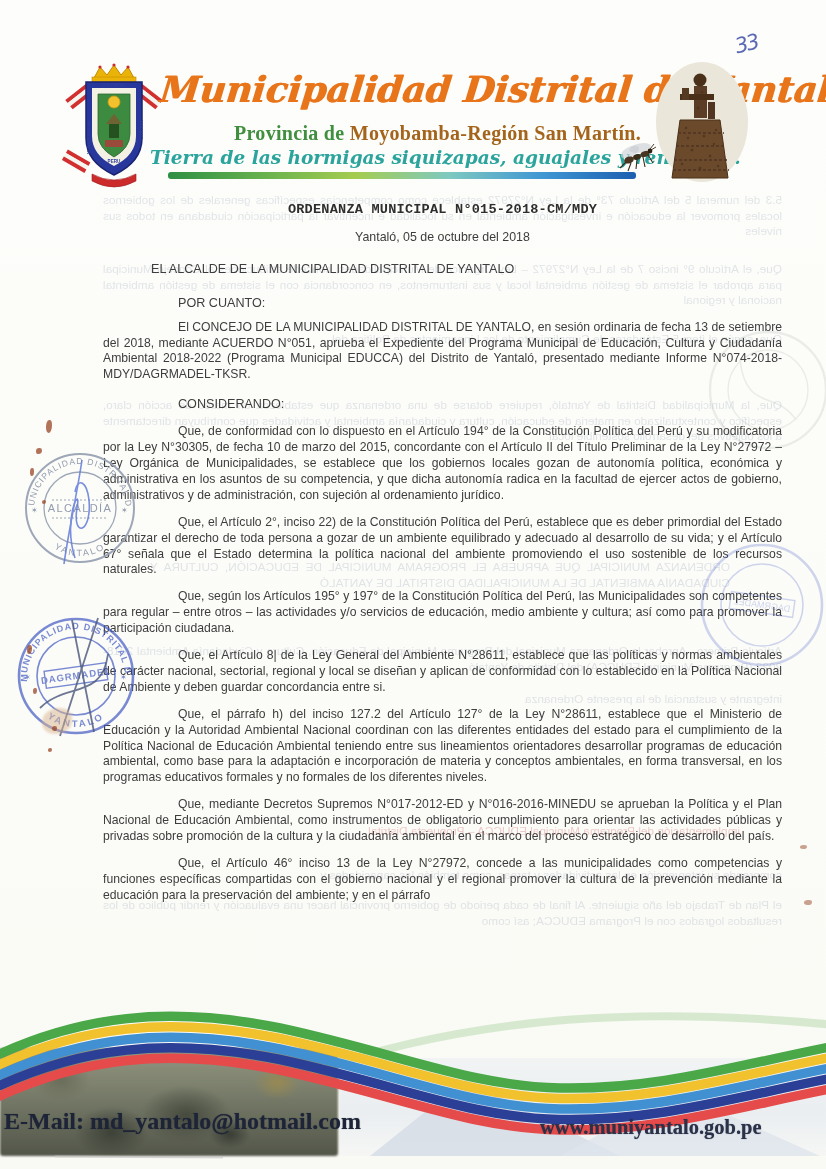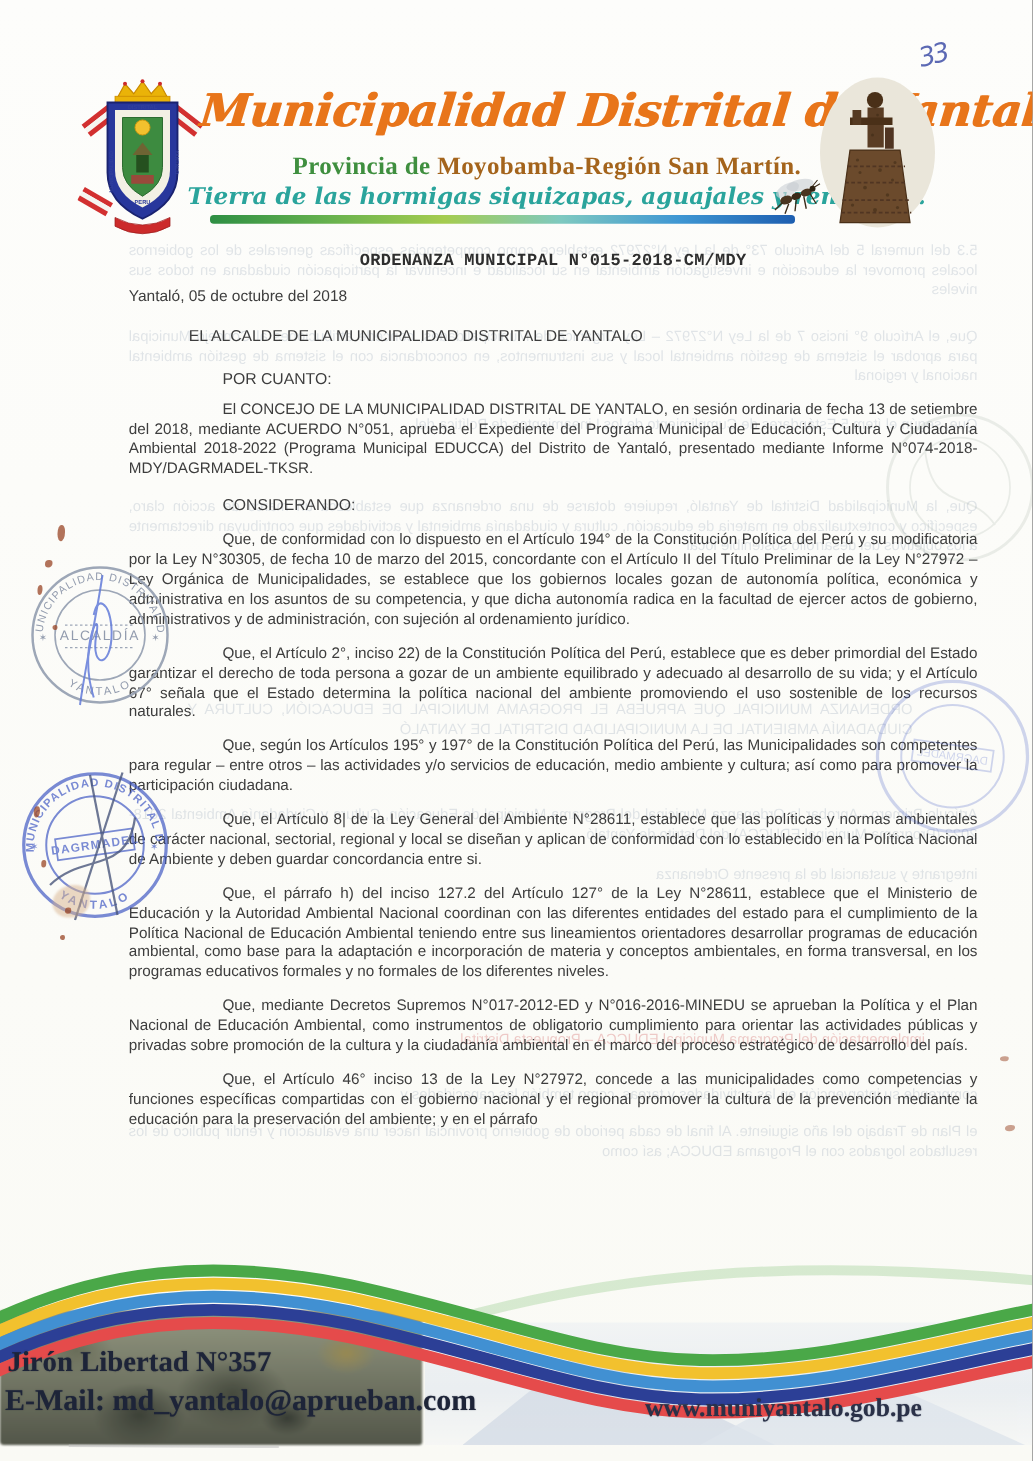--- a/index.html
+++ b/index.html
@@ -22,21 +22,21 @@
         background:linear-gradient(90deg,#2e8f44,#66b14e,#a5cc4f,#7ec9c0,#3f97d3,#1d5eb0);}
   .ant{position:absolute;left:616px;top:134px;}
   .statue{position:absolute;left:652px;top:58px;}
   .handwritten{position:absolute;left:735px;top:32px;font-family:"DejaVu Sans",sans-serif;
         font-style:italic;font-size:21px;color:#4050a8;transform:rotate(-14deg);
         opacity:.85;letter-spacing:-2px;}
   
   .doc-body{position:absolute;left:103px;width:679px;top:202px;font-size:12.2px;
         line-height:15.9px;text-align:justify;color:#3d3d3d;}
   .doc-title{text-align:center;font-weight:bold;font-size:13.6px;color:#2e2e2e;letter-spacing:.2px;}
-  .doc-date{text-align:left;margin-top:12px;font-size:12.4px;}
+  .doc-date{text-align:center;margin-top:12px;font-size:12.4px;}
   .doc-addressee{font-weight:normal;margin-top:16px;margin-left:48px;font-size:12.6px;text-align:left;}
   .doc-label{font-weight:normal;margin-top:18px;margin-left:75px;font-size:12.6px;text-align:left;}
   .doc-label.cons{margin-top:14px;}
   .doc-p{margin:11px 0 0 0;text-indent:75px;}
   .doc-p.first{margin-top:8px;}
   
   .ghost{position:absolute;left:103px;width:679px;transform:scaleX(-1);
         color:#93a2b5;opacity:.26;font-size:11.8px;line-height:15.6px;text-align:justify;
         pointer-events:none;}
   .ghost.red{color:#d05a5a;opacity:.30;}
@@ -64,21 +64,21 @@
   .foot-mountains .peak1{position:absolute;left:30px;top:22px;width:250px;height:76px;
         background:#7e97c4;clip-path:polygon(0 100%,38% 0,100% 100%);opacity:.8;}
   .foot-mountains .peak2{position:absolute;left:220px;top:34px;width:260px;height:64px;
         background:#9fb4d8;clip-path:polygon(0 100%,45% 0,100% 100%);opacity:.8;}
   .waves{position:absolute;left:0;top:1006px;}
   .foot-text{position:absolute;font-family:"Liberation Serif",serif;font-weight:bold;
         color:#1d2438;text-shadow:0 0 1px rgba(20,25,50,.55);white-space:nowrap;}
   .addr{left:6px;top:1077px;font-size:23px;}
   .phone{left:258px;top:1074px;font-size:24px;}
   .email{left:4px;top:1108px;font-size:24px;}
-  .site{left:516px;top:1116px;font-size:20.5px;color:#2a3148;}
+  .site{left:540px;top:1116px;font-size:20.5px;color:#2a3148;}
 </style>
 </head>
 <body>
 
 <div class="page">
 
   <svg class="shield" width="104" height="128" viewBox="0 0 104 128">
     <path d="M32,16 L38,5 L45,13 L52,3 L59,13 L66,5 L72,16 Z" fill="#eab308" stroke="#c98a00" stroke-width="1"></path>
     <rect x="30" y="15" width="44" height="5" fill="#eab308" stroke="#c98a00" stroke-width=".6"></rect>
     <circle cx="38" cy="5" r="1.6" fill="#cc2b2b"></circle>
@@ -273,18 +273,17 @@
       <path id="wavepath" d="M -15,55 C 80,8 170,0 280,22 C 400,48 470,80 560,82 C 660,84 740,58 845,38" fill="none" stroke-width="9.5"></path>
     </defs>
     <path d="M 310,66 C 480,8 650,0 845,20" fill="none" stroke="#8cc87e" stroke-width="8" opacity=".32"></path>
     <use href="#wavepath" stroke="#4aa848"></use>
     <use href="#wavepath" transform="translate(0,10.5)" stroke="#f2c12e"></use>
     <use href="#wavepath" transform="translate(0,21)" stroke="#4190d2"></use>
     <use href="#wavepath" transform="translate(0,31.5)" stroke="#2c3f96"></use>
     <use href="#wavepath" transform="translate(0,42)" stroke="#e54b4b"></use>
   </svg>
 
-  <div class="foot-text addr">Jirón Libertad N°357</div>
-  <div class="foot-text email">E-Mail: md_yantalo@aprueban.com</div>
+  <div class="foot-text email">E-Mail: md_yantalo@hotmail.com</div>
   <div class="foot-text site">www.muniyantalo.gob.pe</div>
 
   <div class="scan-line"></div>
 </div>
 
 </body></html>

